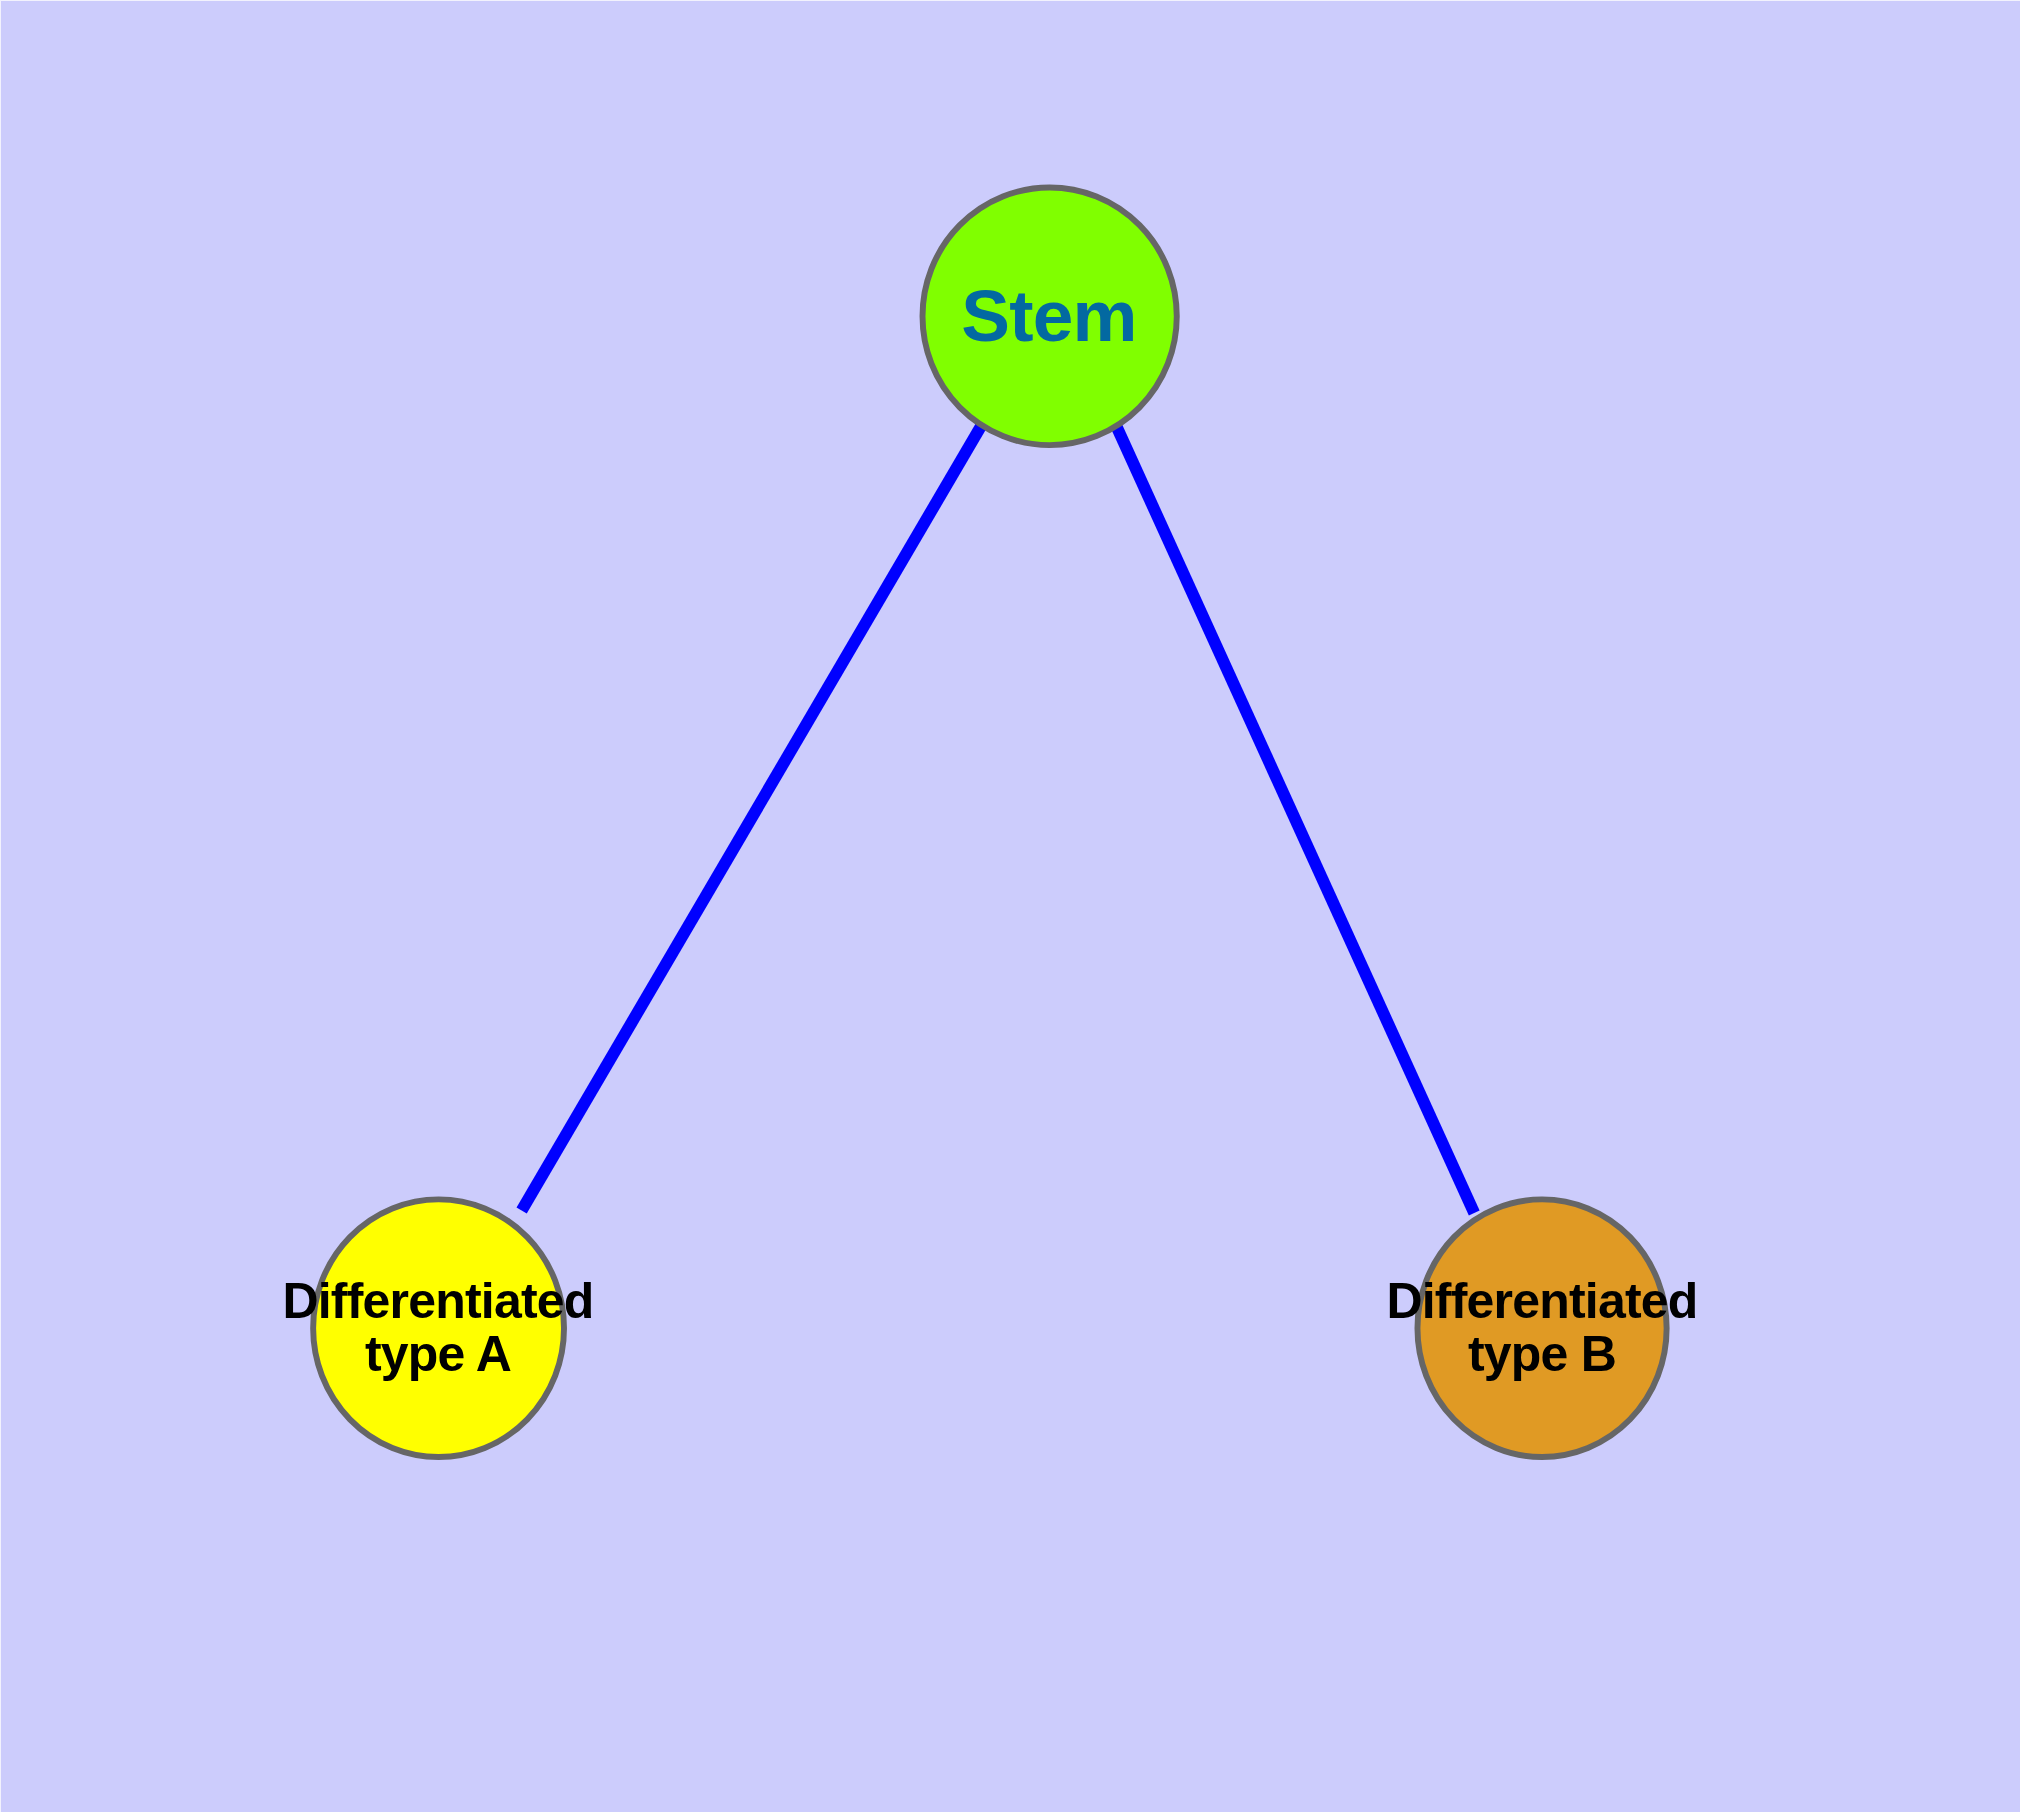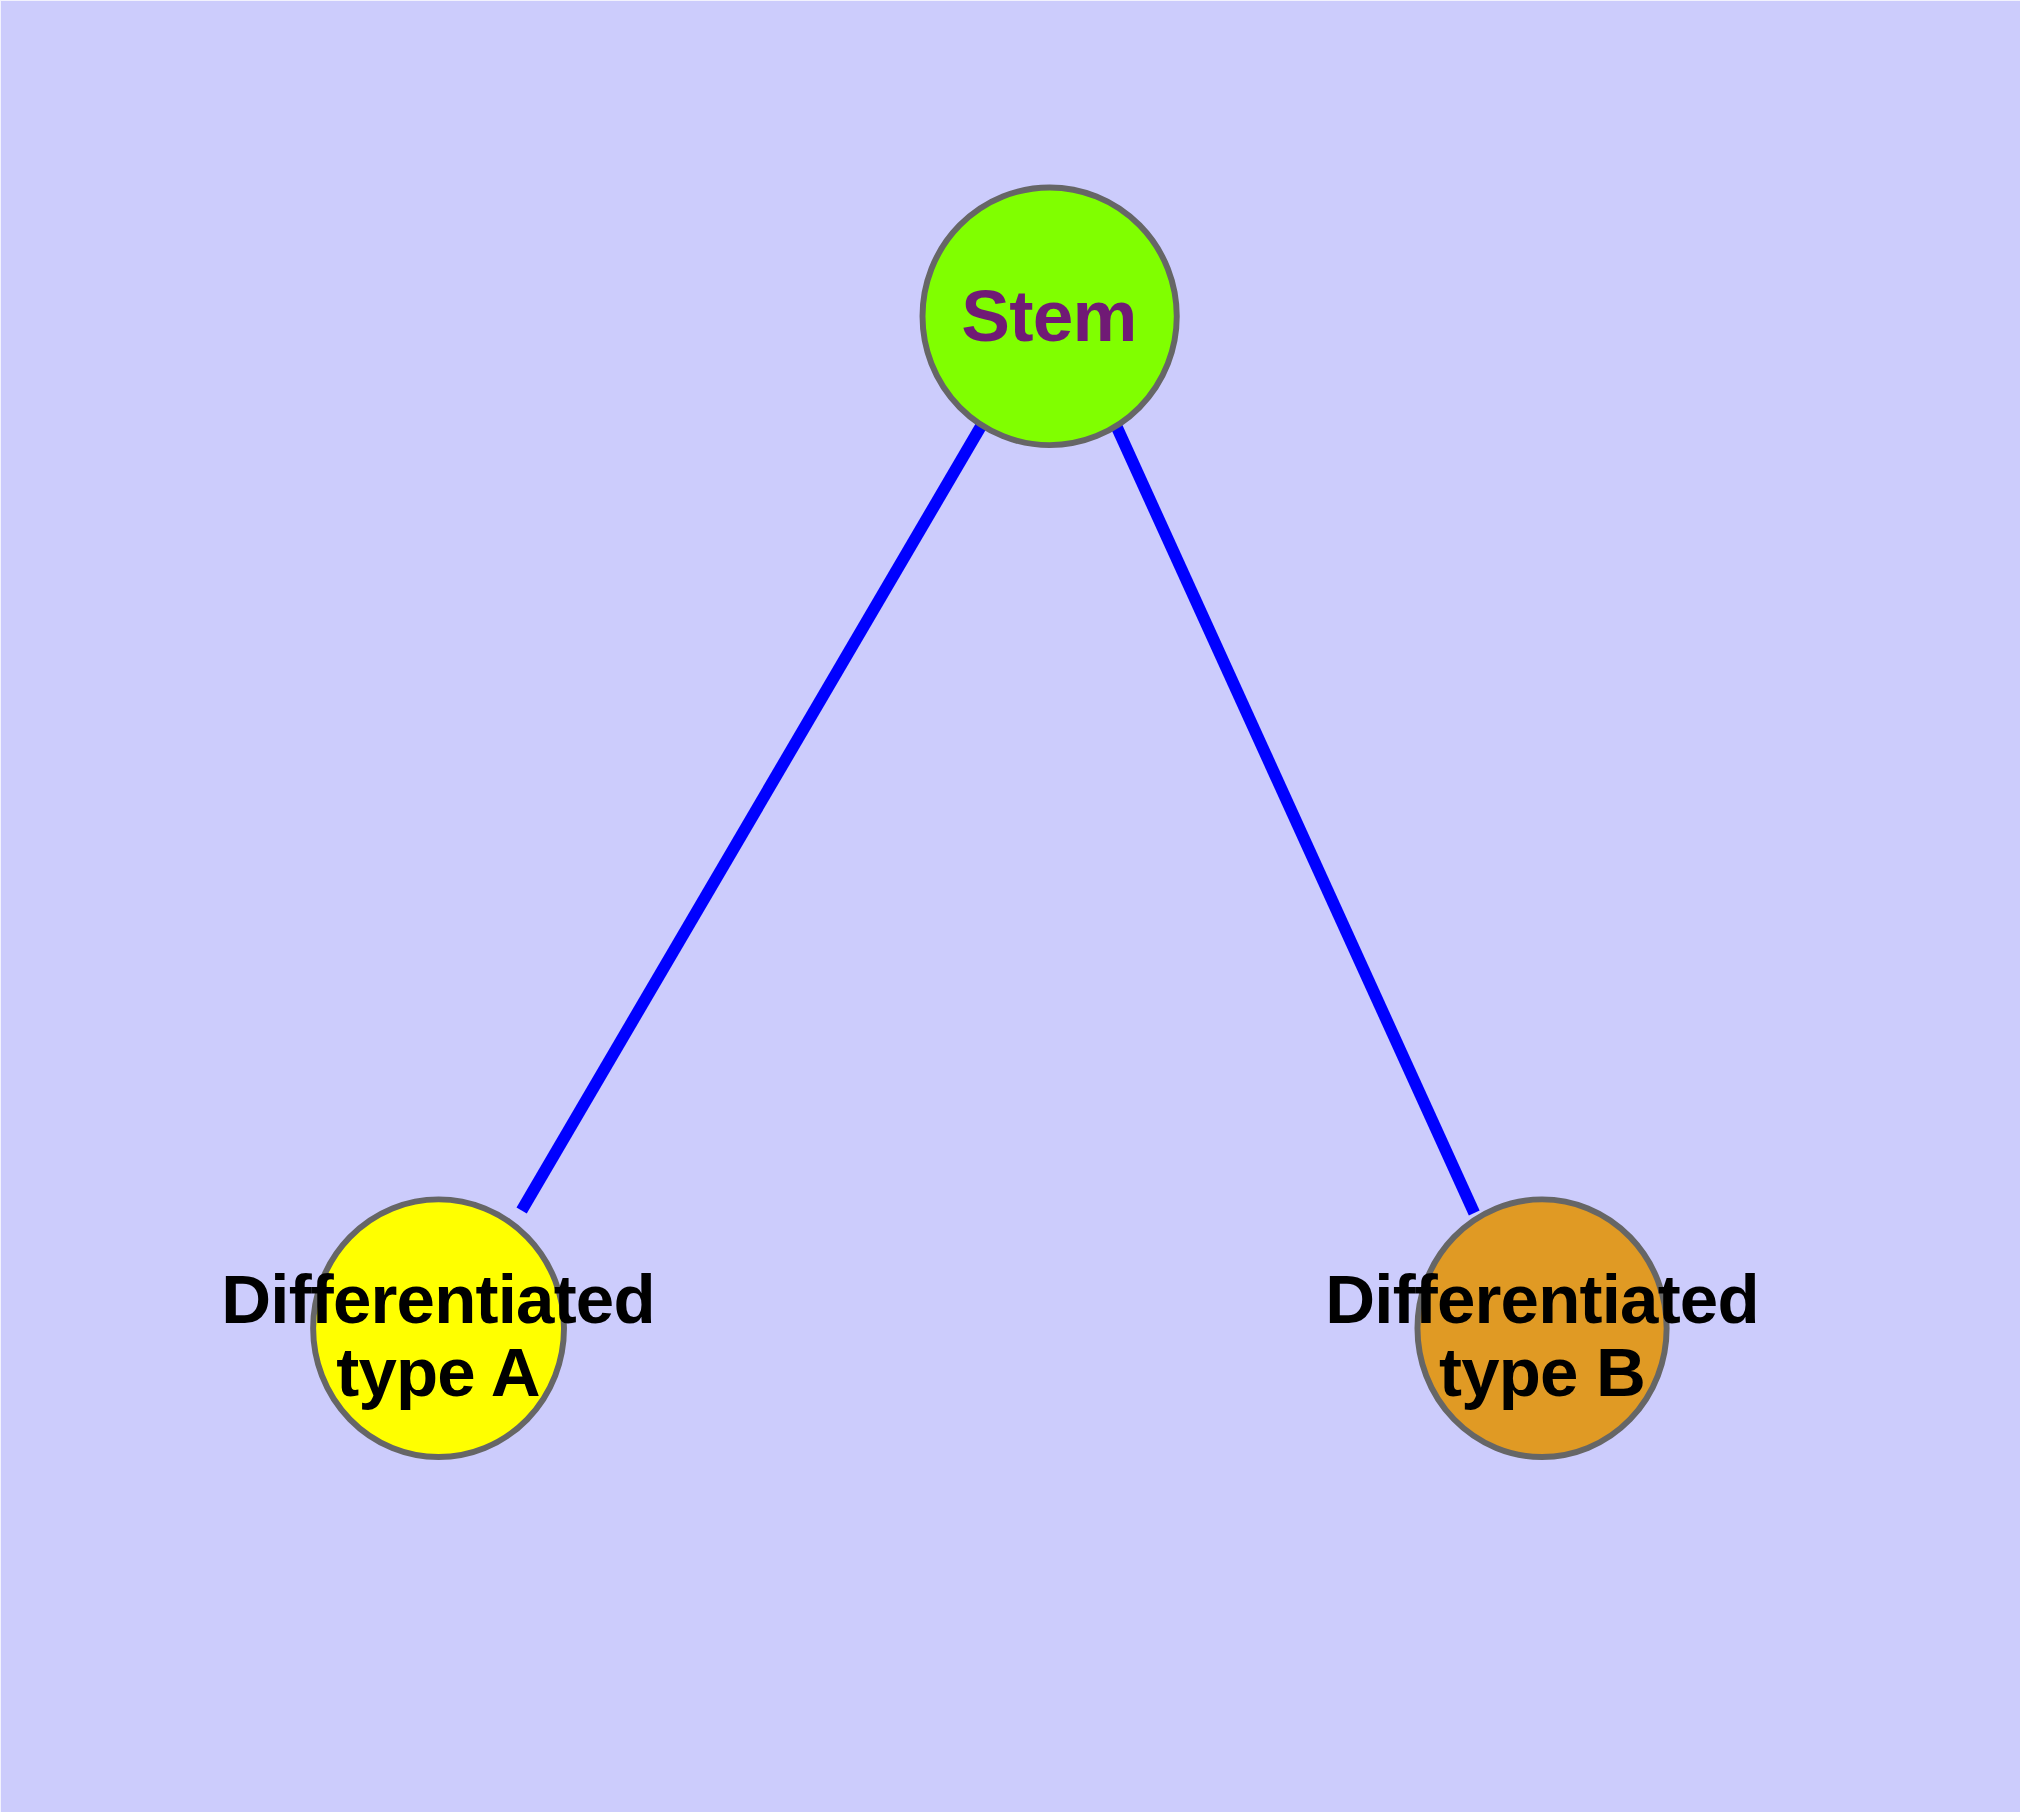--- a/index.html
+++ b/index.html
@@ -36,23 +36,22 @@
     line-height: 1.06;
     white-space: pre;
     pointer-events: none;
     transform: translate(-50%, -50%);
   }
   .label-stem {
     font-size: 73px;
     letter-spacing: -0.8px;
   }
   .label-child {
-    font-size: 69px;
+    font-size: 50px;
     letter-spacing: -0.8px;
-    margin-top: 8px;
   }
 </style>
 </head>
 <body>
 
 <div id="canvas">
 
   <svg id="graph-svg" viewBox="0 0 2384 2138">
 
     <g>
@@ -60,21 +59,21 @@
       <line stroke="#0000ff" stroke-width="14" stroke-linecap="butt" x1="1315" y1="500" x2="1738" y2="1430"></line>
     </g>
 
     <g>
       <ellipse stroke="#666666" stroke-width="7" cx="1237" cy="372" rx="150" ry="152" fill="#80ff00"></ellipse>
       <ellipse stroke="#666666" stroke-width="7" cx="516" cy="1566" rx="148" ry="152" fill="#ffff00"></ellipse>
       <ellipse stroke="#666666" stroke-width="7" cx="1818" cy="1566" rx="147" ry="152" fill="#e09a24"></ellipse>
     </g>
   </svg>
 
-  <div class="node-label label-stem" id="label-stem" style="left: 1048px; top: 315px; color: #701a75;">Stem</div>
+  <div class="node-label label-stem" id="label-stem" style="left: 1048px; top: 315px; color: #0369a1;">Stem</div>
 
   <div class="node-label label-child" id="label-diff-a" style="left: 437px; top: 1327px; color: rgb(0, 0, 0);">Differentiated
 type A</div>
 
   <div class="node-label label-child" id="label-diff-b" style="left: 1541px; top: 1327px; color: rgb(0, 0, 0);">Differentiated
 type B</div>
 
 </div>
 
 

